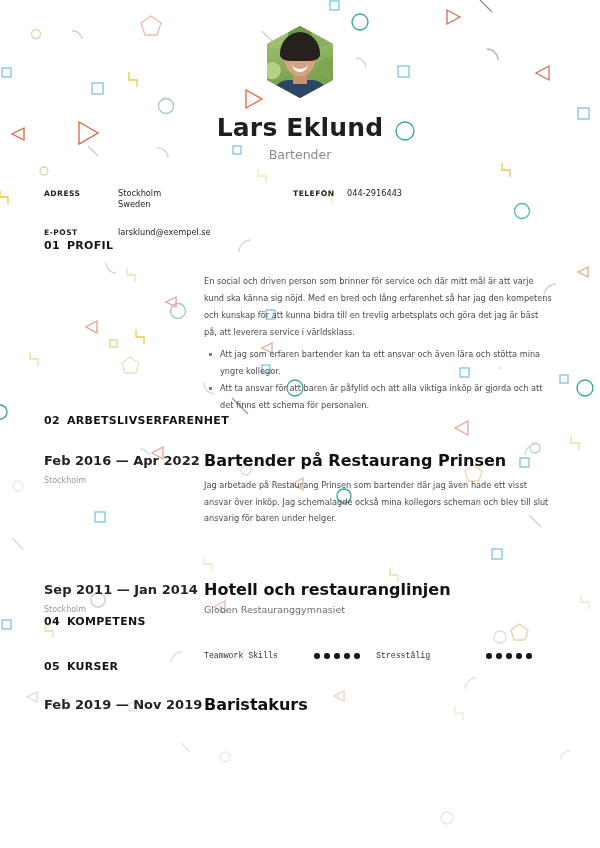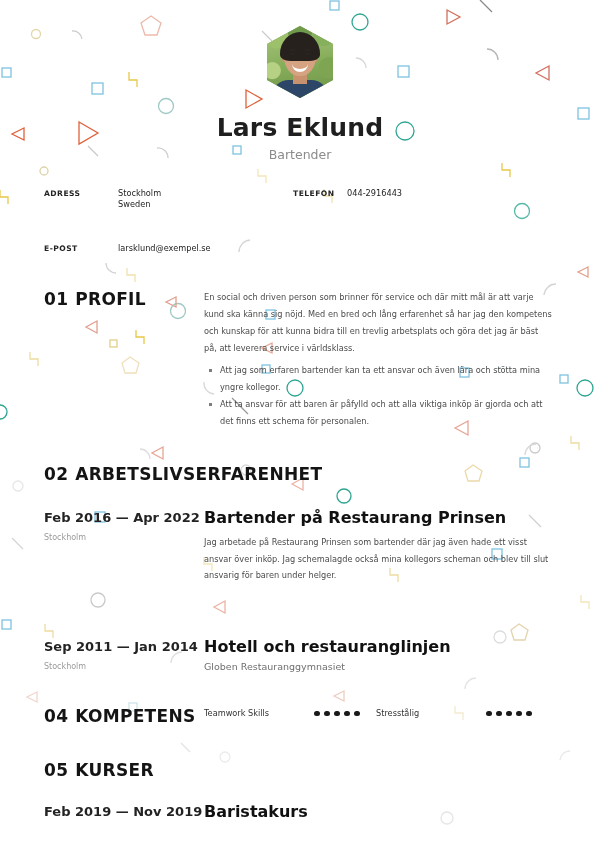--- a/index.html
+++ b/index.html
@@ -137,21 +137,21 @@
     color: #8b8b8b;
     font-weight: 400;
   }
 
   
   .contact {
     margin-top: 26px;
     padding: 0 42px 0 44px;
     display: grid;
     grid-template-columns: 74px 175px 54px auto;
-    row-gap: 16px;
+    row-gap: 0px;
     font-size: 8px;
   }
   .contact-label {
     font-size: 7.6px;
     font-weight: 700;
     color: #232323;
     letter-spacing: 0.45px;
     padding-top: 1px;
   }
   .contact-value {
@@ -162,22 +162,21 @@
   .contact .row2-label { margin-top: 16px; }
   .contact .row2-value { margin-top: 16px; }
 
   
   .section {
     display: grid;
     grid-template-columns: 160px auto;
     padding: 0 30px 0 44px;
   }
   .section-head {
-    margin-top: 34px;
-    font-size: 17px;
+    font-size: 11px;
     font-weight: 700;
     color: #141414;
     letter-spacing: 0.3px;
     grid-column: 1 / 2;
   }
   .section-head .num {
     margin-right: 7px;
     font-weight: 700;
   }
   .sec-block { grid-column: 2 / 3; }
@@ -251,20 +250,21 @@
     align-items: center;
   }
   .skill {
     display: grid;
     grid-template-columns: 110px auto;
     align-items: center;
   }
   .skill-name {
     font-size: 8.2px;
     color: #333333;
+    font-family: Liberation Mono, monospace;
   }
   .dots { display: flex; gap: 4.5px; }
   .dot {
     width: 5.5px; height: 5.5px;
     border-radius: 50%;
     background: #1a1a1a;
   }
 </style>
 </head>
 <body>

